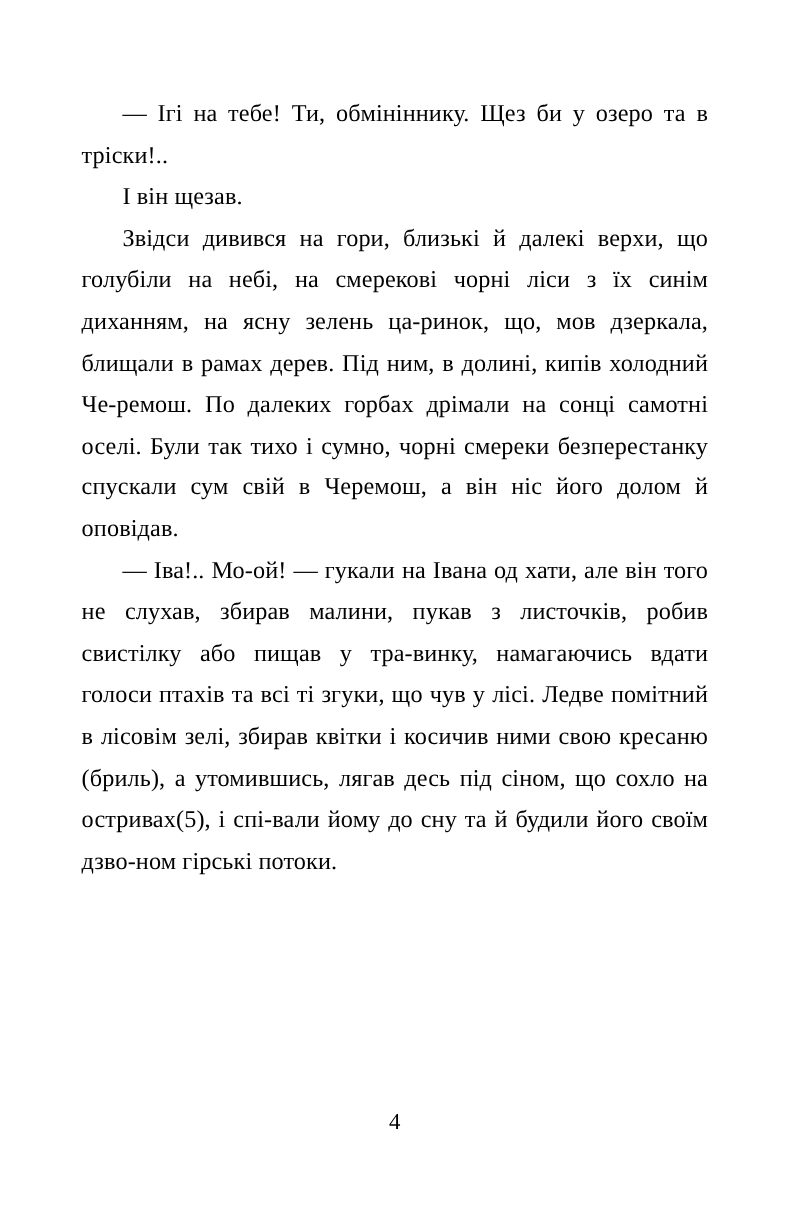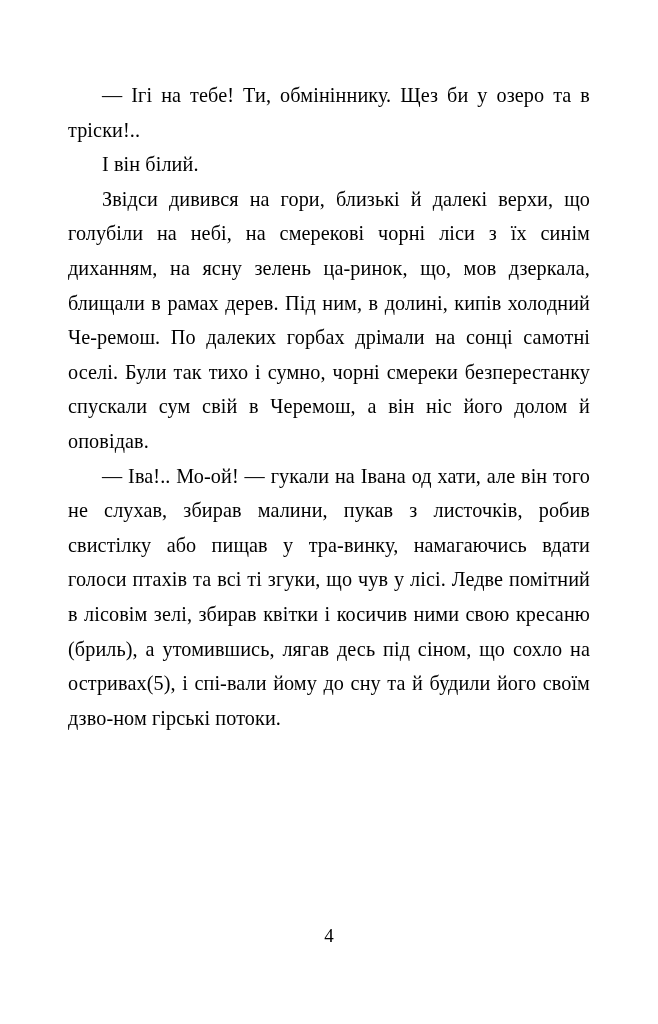--- a/index.html
+++ b/index.html
@@ -45,18 +45,18 @@
     font-size: 19px;
     line-height: 22px;
   }
 </style>
 </head>
 <body>
 
 <div class="page">
   <div class="body-text">
     <p>— Ігі на тебе! Ти, обмініннику. Щез би у озеро та в тріски!..</p>
-    <p>І він білий.</p>
+    <p>І він щезав.</p>
     <p>Звідси дивився на гори, близькі й далекі верхи, що голубіли на небі, на смерекові чорні ліси з їх синім диханням, на ясну зелень ца-ринок, що, мов дзеркала, блищали в рамах дерев. Під ним, в долині, кипів холодний Че-ремош. По далеких горбах дрімали на сонці самотні оселі. Були так тихо і сумно, чорні смереки безперестанку спускали сум свій в Черемош, а він ніс його долом й оповідав.</p>
     <p>— Іва!.. Мо-ой! — гукали на Івана од хати, але він того не слухав, збирав малини, пукав з листочків, робив свистілку або пищав у тра-винку, намагаючись вдати голоси птахів та всі ті згуки, що чув у лісі. Ледве помітний в лісовім зелі, збирав квітки і косичив ними свою кресаню (бриль), а утомившись, лягав десь під сіном, що сохло на остривах(5), і спі-вали йому до сну та й будили його своїм дзво-ном гірські потоки.</p>
   </div>
   <div class="page-number">4</div>
 </div>
 
 </body></html>

